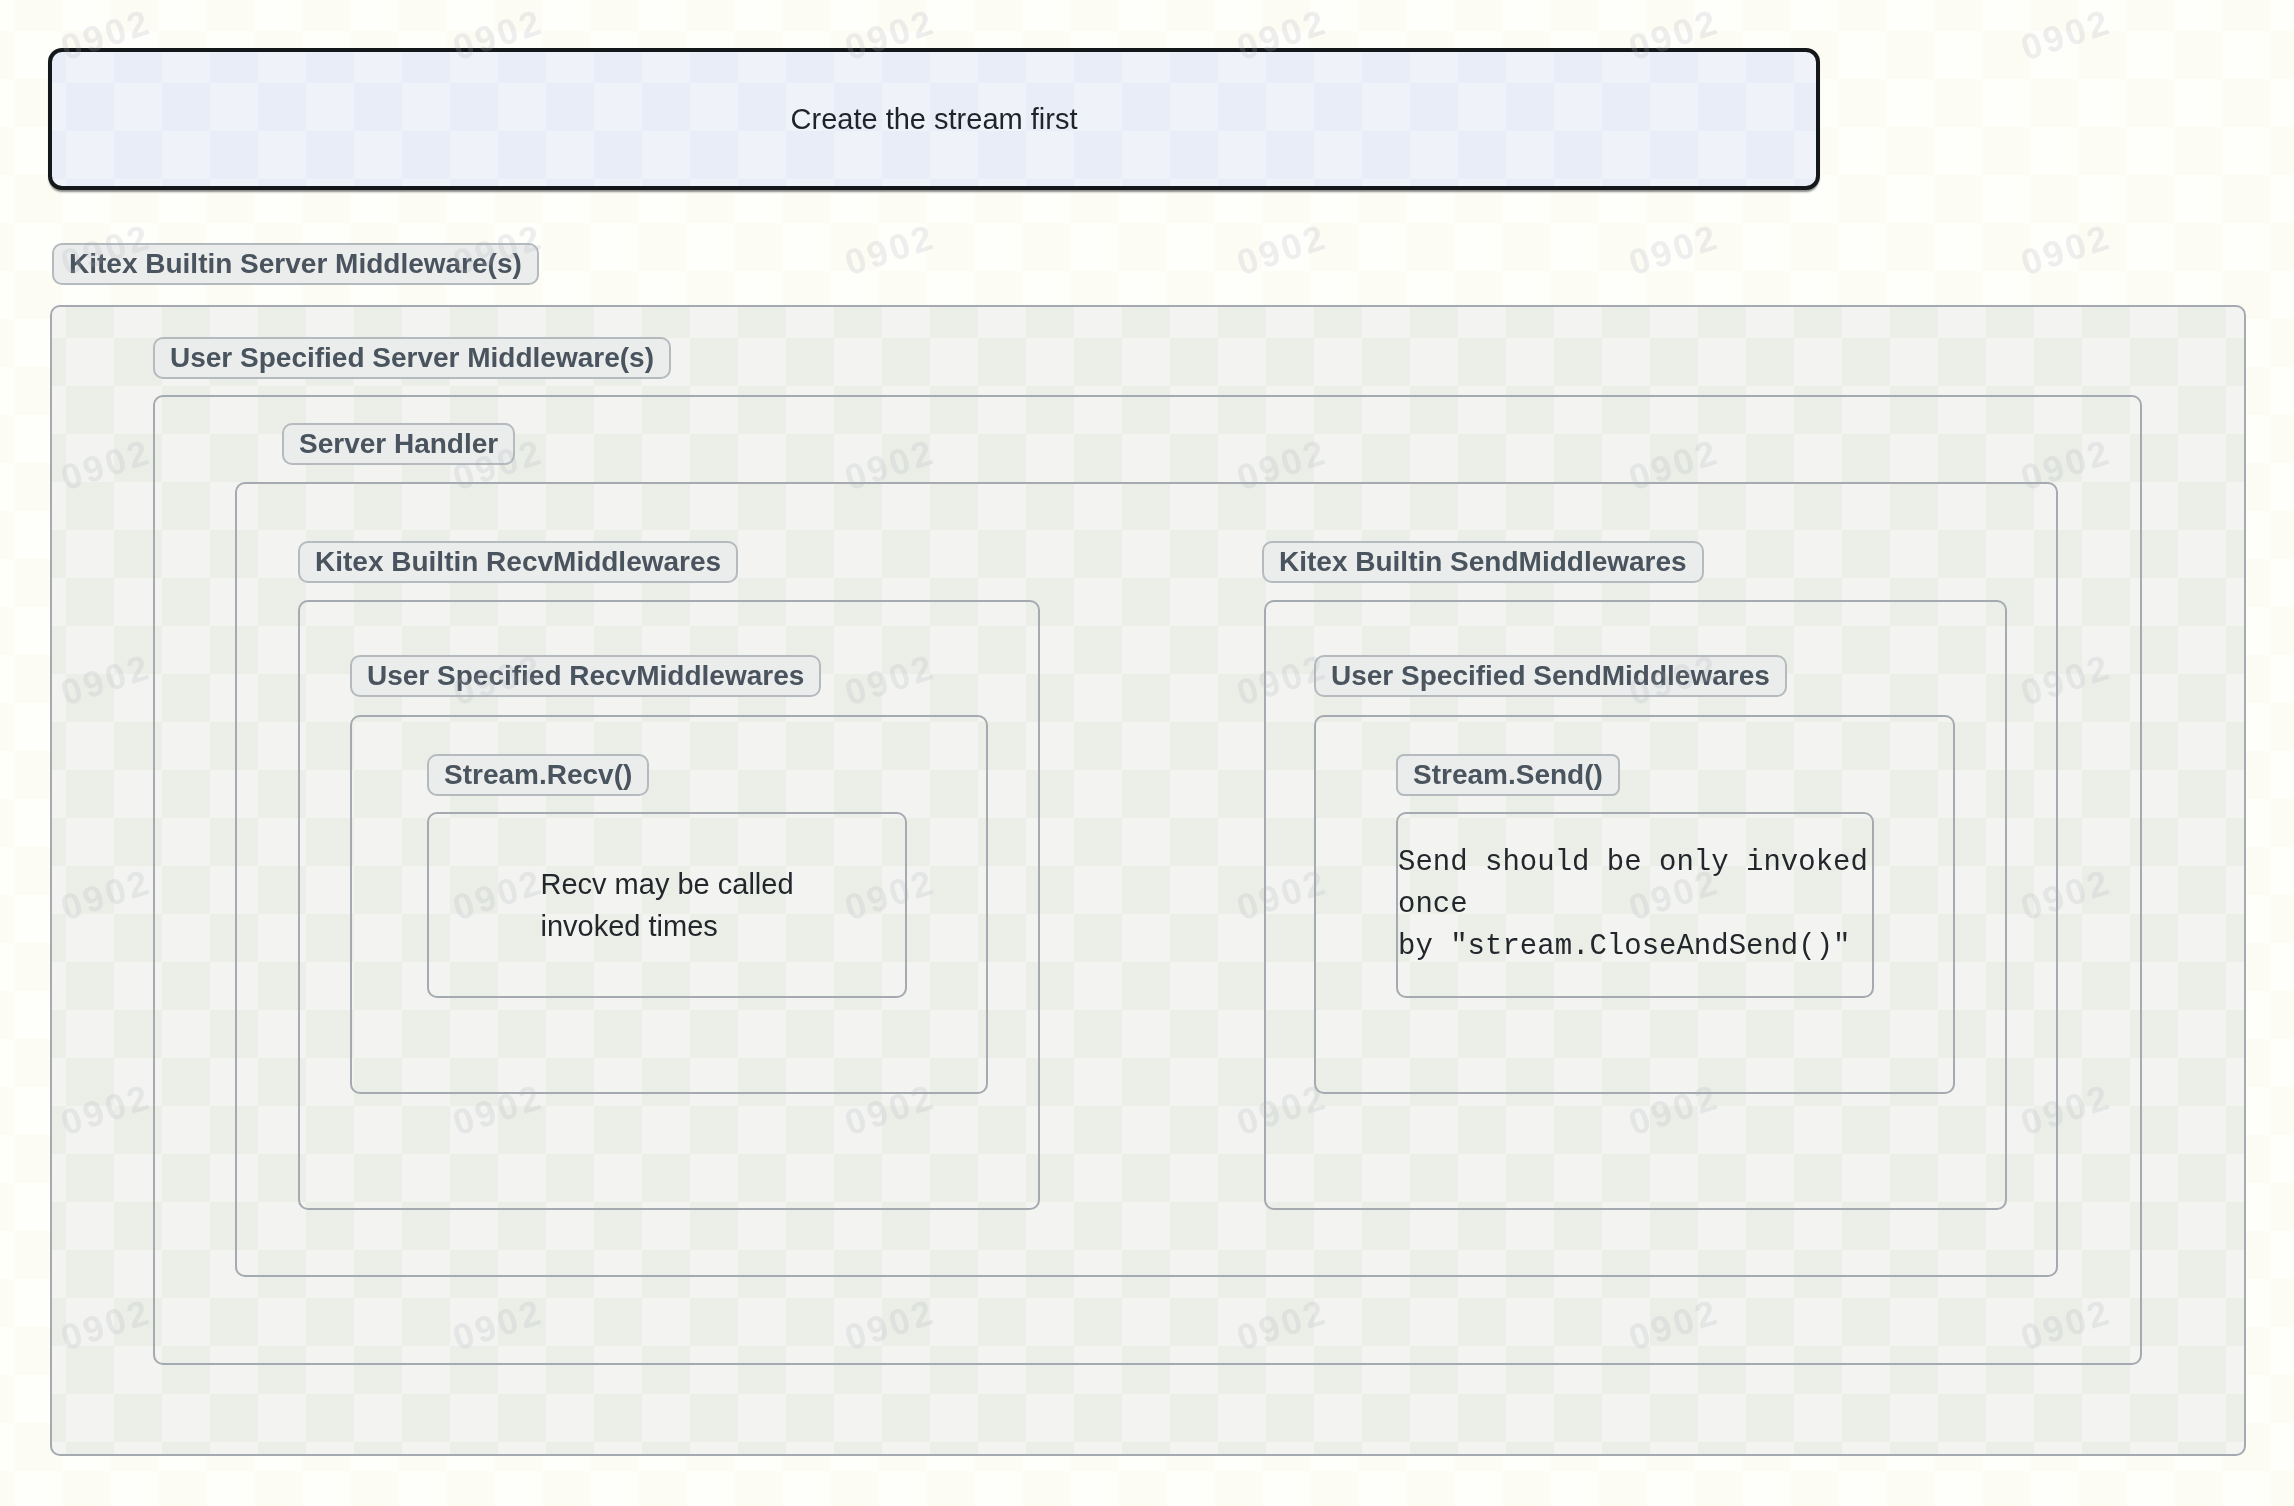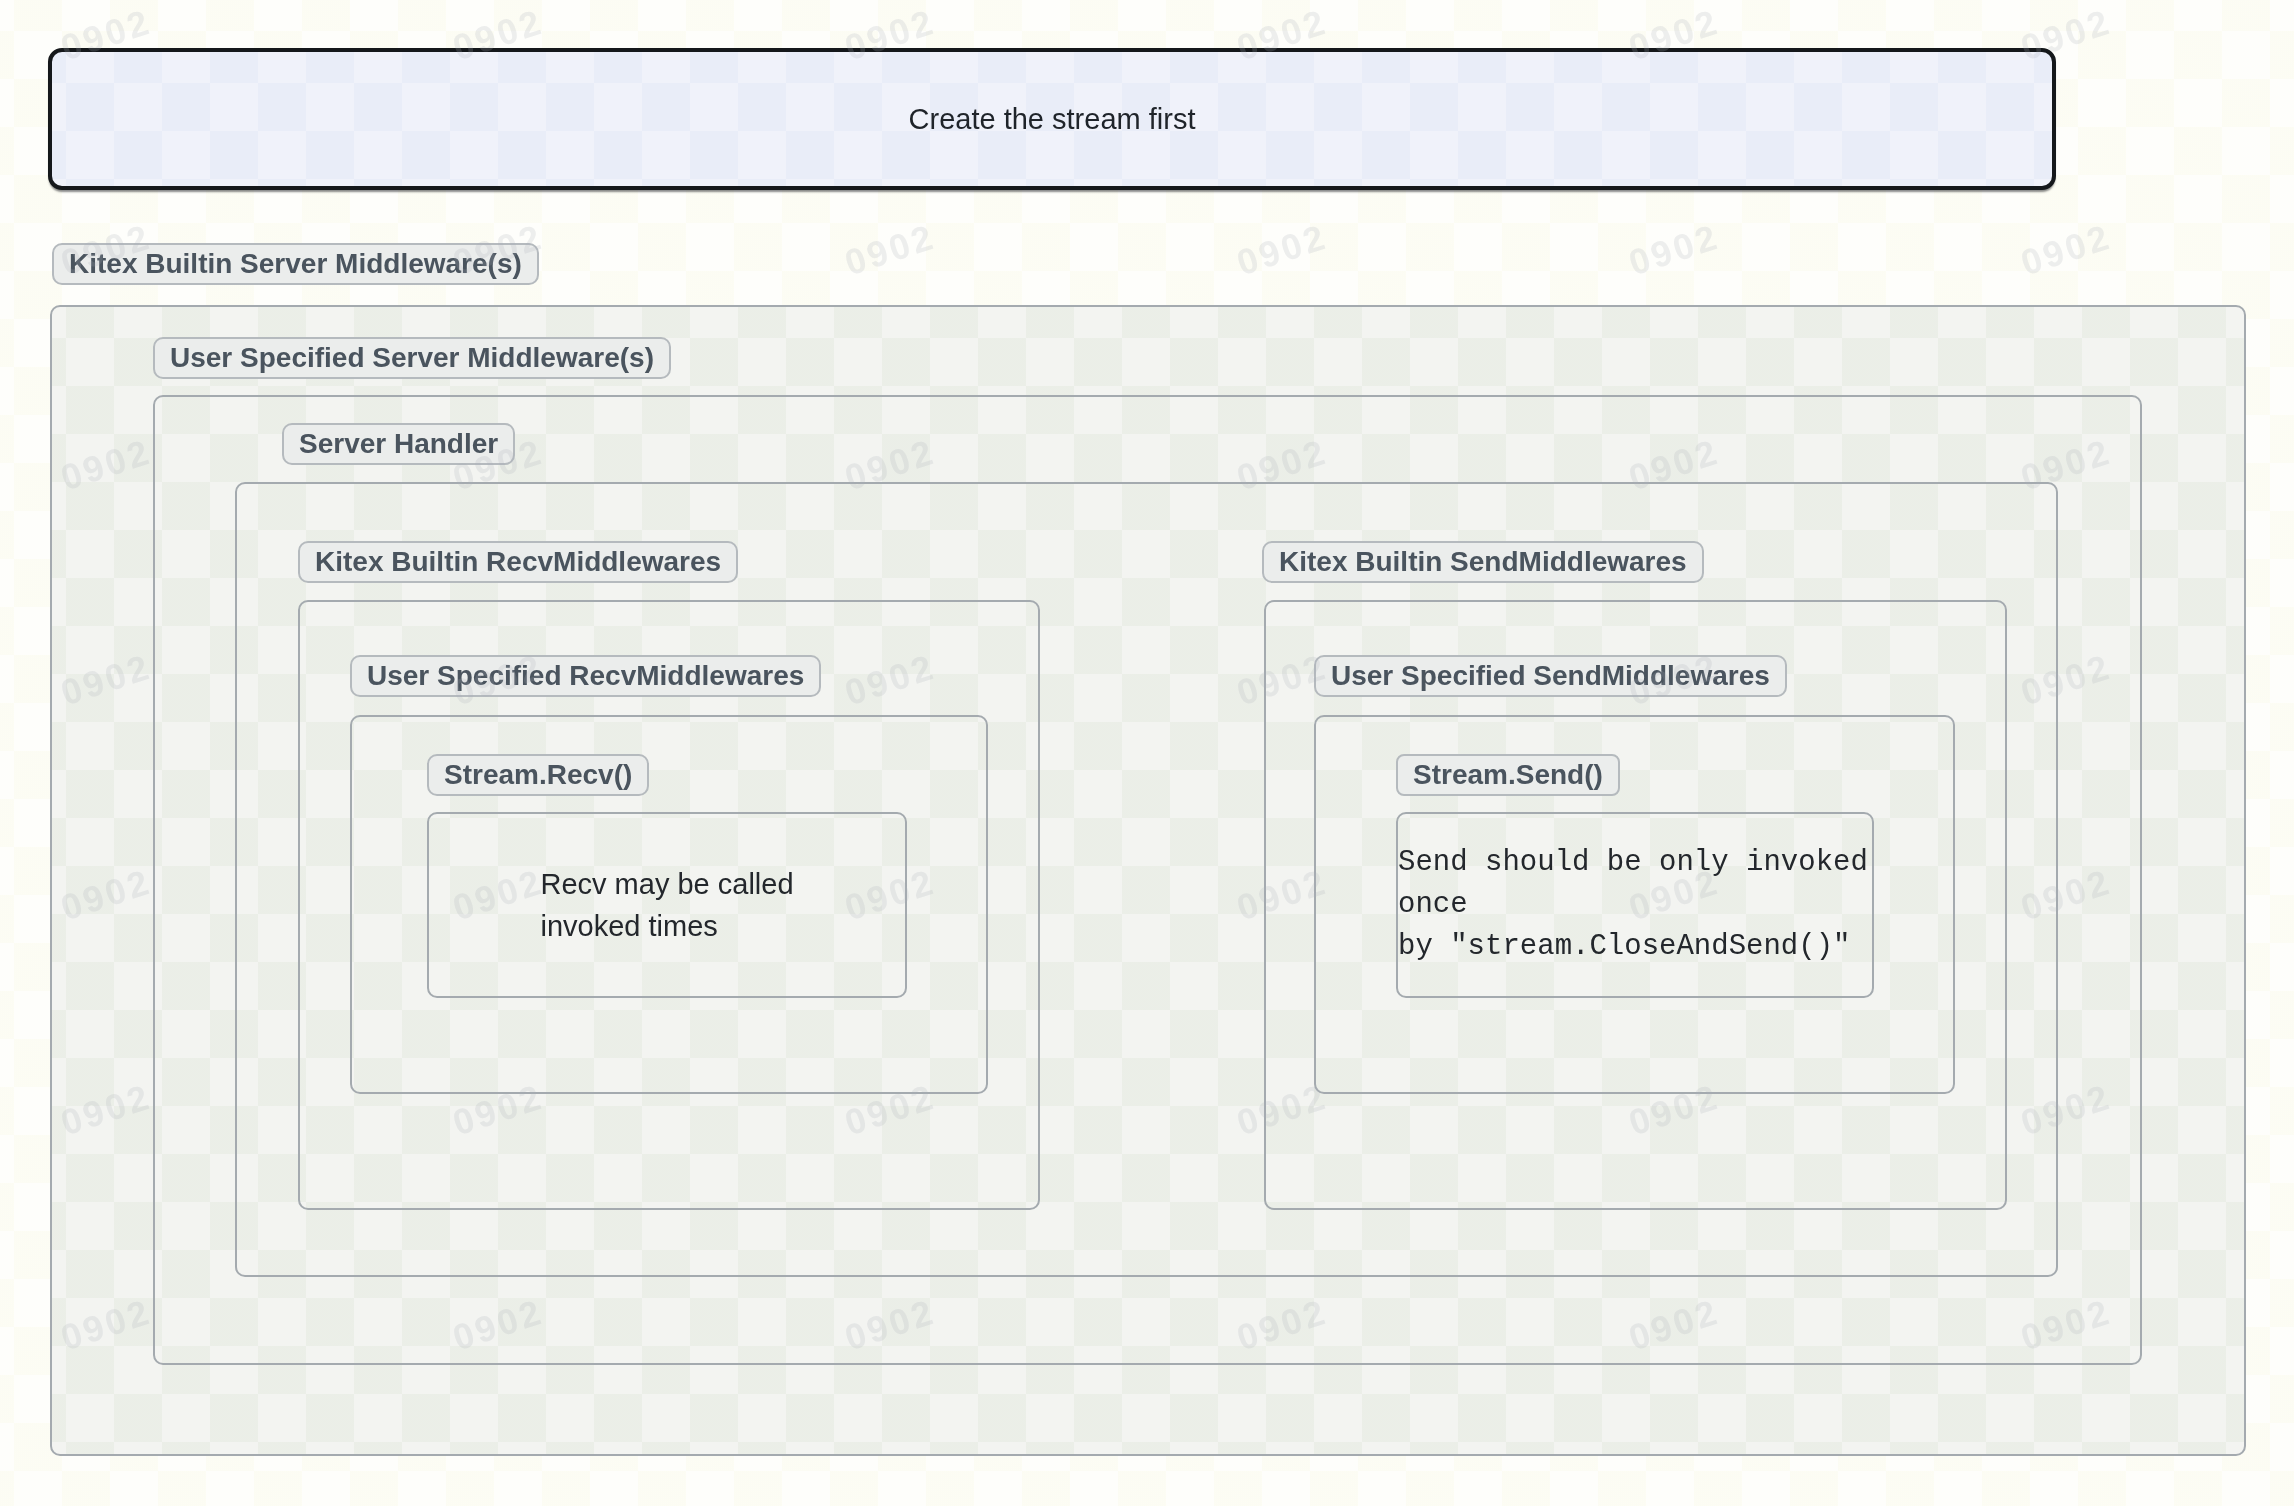--- a/index.html
+++ b/index.html
@@ -33,21 +33,21 @@
     letter-spacing: 3px;
     color: rgba(168, 176, 184, 0.20);
     transform: rotate(-18deg);
     white-space: nowrap;
   }
 
   
   .banner {
     position: absolute;
     left: 48px; top: 48px;
-    width: 2008px; height: 142px;
+    width: 1772px; height: 142px;
     background-color: #e9edf8;
     background-image:
       linear-gradient(45deg, rgba(255,255,255,.30) 25%, transparent 25%, transparent 75%, rgba(255,255,255,.30) 75%),
       linear-gradient(45deg, rgba(255,255,255,.30) 25%, transparent 25%, transparent 75%, rgba(255,255,255,.30) 75%);
     background-size: 96px 96px;
     background-position: 14px 31px, 62px 79px;
     border: 4px solid #15181b;
     border-radius: 14px;
     box-shadow: 0 3px 2px -1px rgba(21,24,27,.5);
     display: flex;

